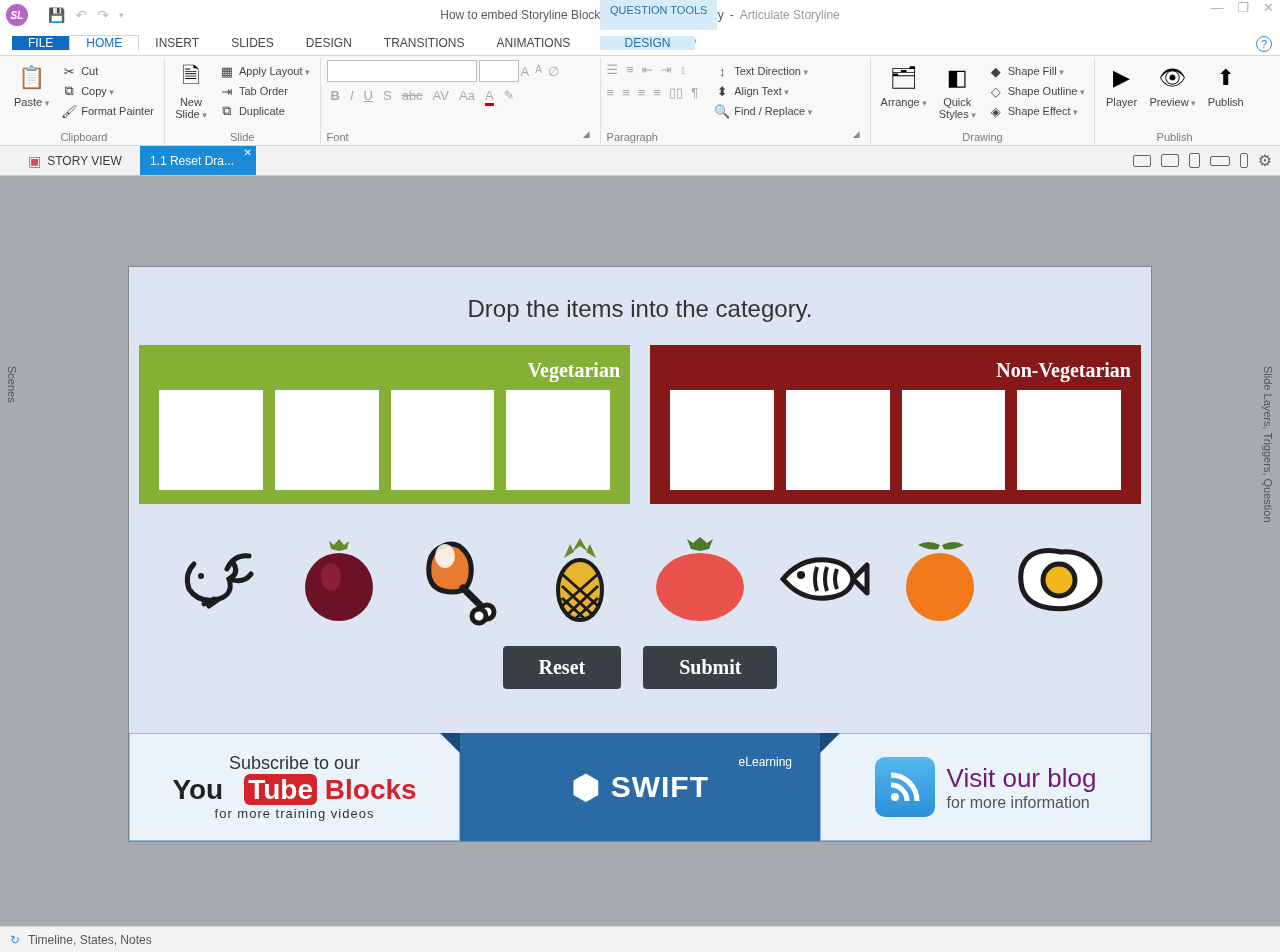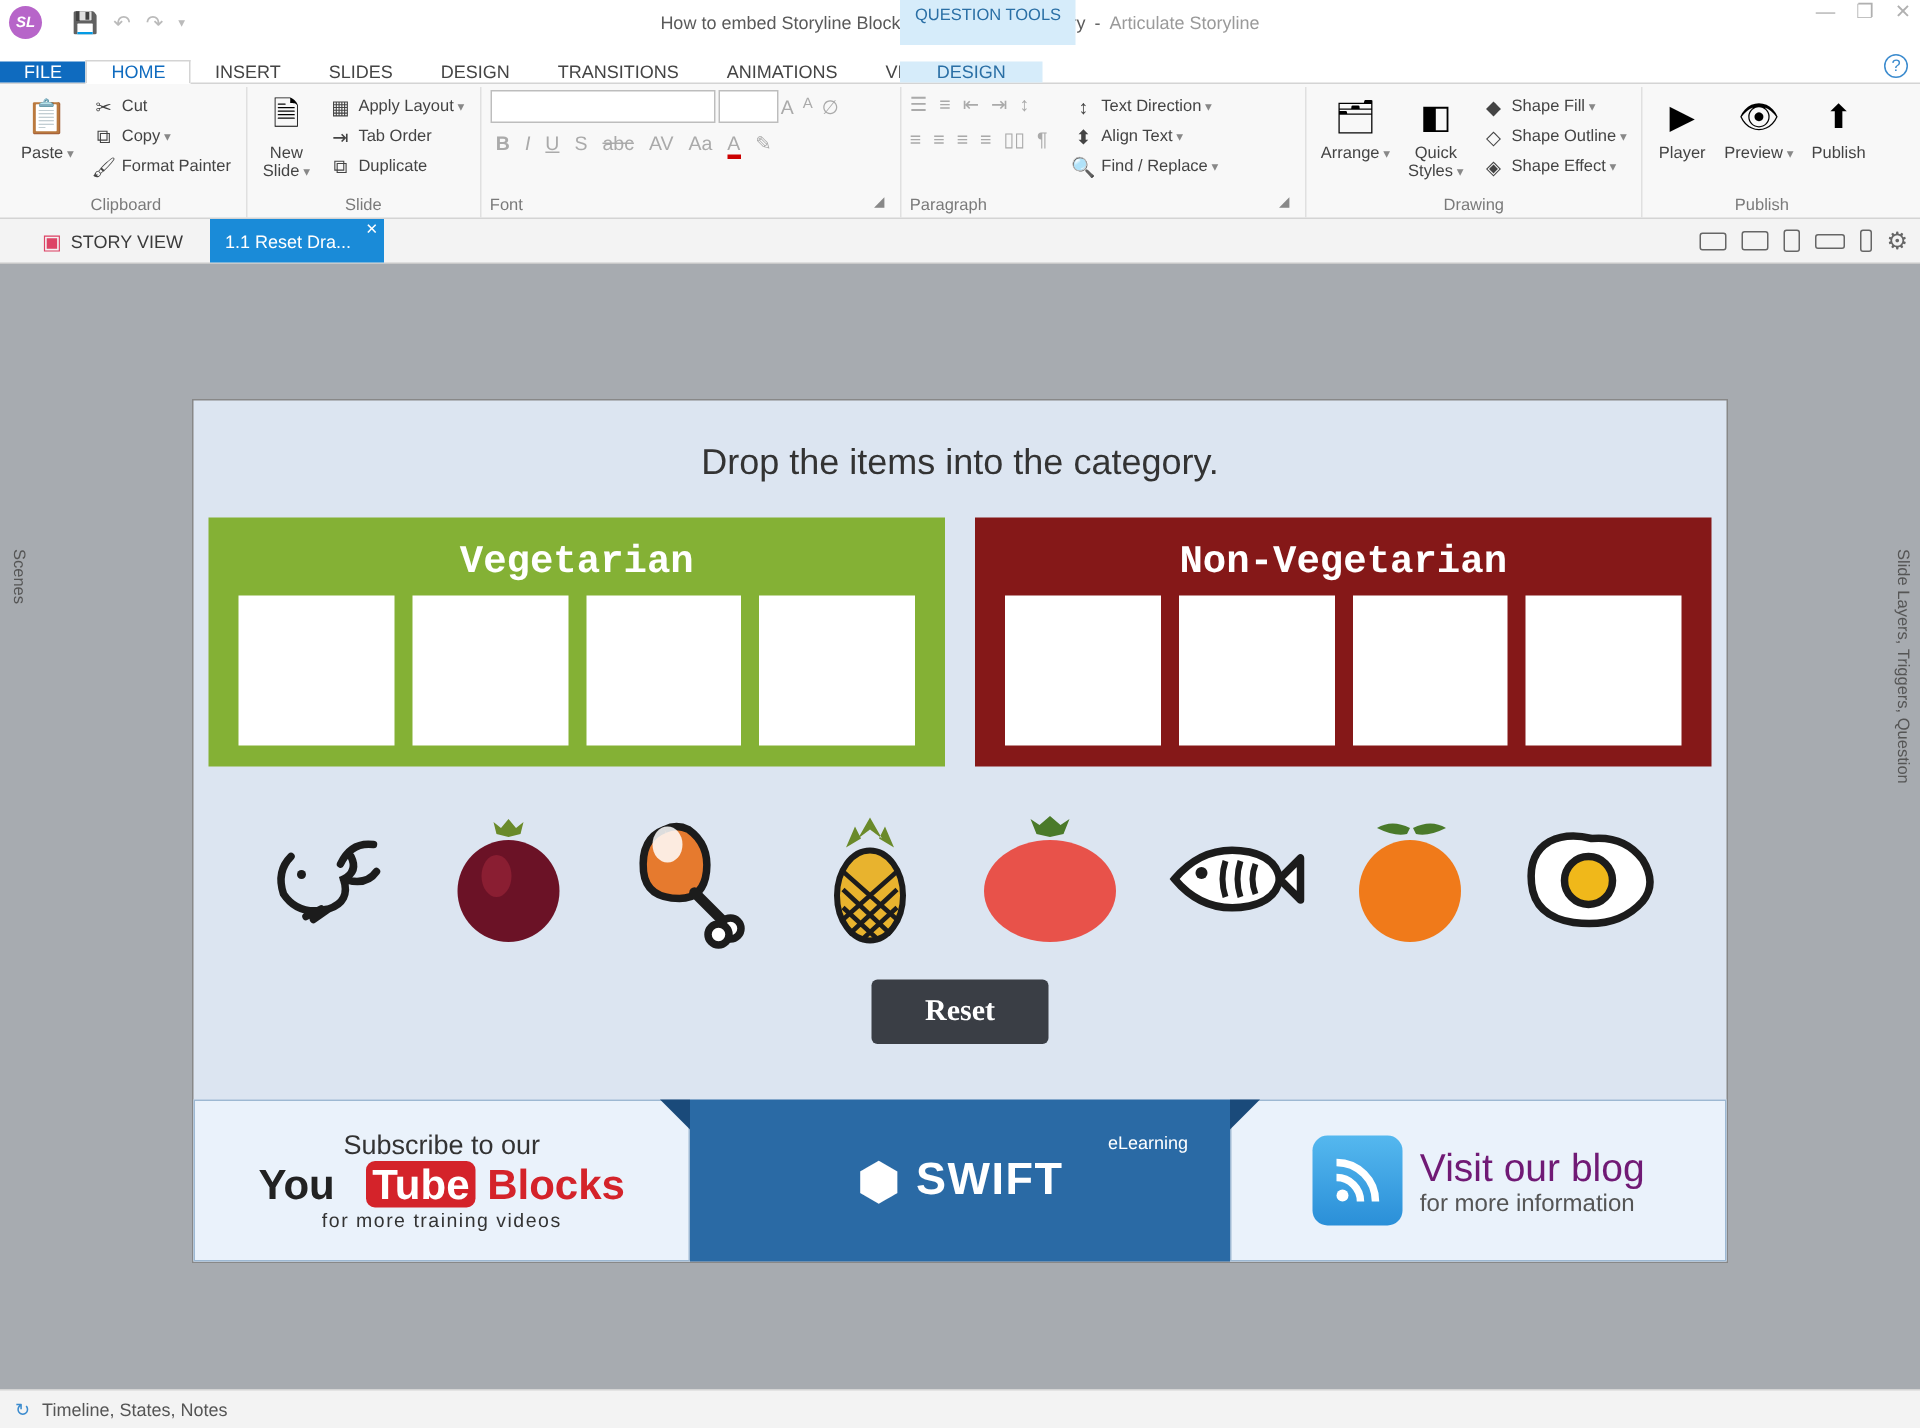--- a/index.html
+++ b/index.html
@@ -10,21 +10,21 @@
   .app-badge { width: 22px; height: 22px; border-radius: 50%; background: #b765c9; color:#fff; font-size:10px; display:flex; align-items:center; justify-content:center; margin-left:6px; font-weight:bold;font-style:italic;}
   .qat { display:flex; gap:10px; margin-left:20px; align-items:center;}
   .qat span { font-size:14px; color:#3b8bce; cursor:pointer;}
   .titlebar .title { position:absolute; left:50%; transform:translateX(-50%); display:flex; gap:6px; font-size:12px; color:#5a5a5a;}
   .titlebar .title .app { color:#9a9a9a;}
   .qtools { position:absolute; left:600px; top:0; padding:4px 10px 10px; background:#d6ecfa; color:#2a6fa5; font-size:11px; height:30px; display:flex; align-items:flex-start;}
   .wincontrols { position:absolute; right:6px; top:0; display:flex; gap:14px; color:#b0b0b0; font-size:13px;}
   .helpcircle { width:16px; height:16px; border-radius:50%; border:1px solid #3b8bce; color:#3b8bce; font-size:11px; display:flex; align-items:center; justify-content:center; position:absolute; right:8px; top:36px;}
 
   
-  .ribbon-tabs { height:26px; display:flex; align-items:flex-end; background:#fff; padding-left:0; border-bottom:1px solid #d4d4d4;}
+  .ribbon-tabs { height:26px; display:flex; align-items:center; background:#fff; padding-left:12px; border-bottom:1px solid #d4d4d4;}
   .ribbon-tabs .tab { padding:0 16px; font-size:12px; display:flex; align-items:center; color:#444; cursor:pointer;}
   .ribbon-tabs .tab.file { background:#0f6bbf; color:#fff;}
   .ribbon-tabs .tab.active { background:#fff; border:1px solid #d4d4d4; border-bottom:1px solid #fff; color:#0f6bbf; margin-bottom:-1px;}
   .ribbon-tabs .tab.context { background:#d6ecfa; margin-left:auto; position:absolute; left:600px; width:95px; justify-content:center; color:#2a6fa5;}
 
   
   .ribbon { height:90px; background:#f8f8f8; border-bottom:1px solid #d4d4d4; display:flex; align-items:stretch; padding:2px 4px 0;}
   .group { display:flex; flex-direction:column; padding:2px 6px 0; border-right:1px solid #e0e0e0;}
   .group .controls { flex:1; display:flex; gap:4px;}
   .group .label { text-align:center; font-size:11px; color:#7a7a7a; padding:2px 0;}
@@ -53,21 +53,21 @@
   .side-label { position:absolute; font-size:11px; color:#555; writing-mode:vertical-rl; }
   .side-label.left { left:6px; top:190px;}
   .side-label.right { right:6px; top:190px;}
 
   .slide { position:absolute; left:128px; top:90px; width:1024px; height:576px; background:#dce5f1; border:1px solid #888;}
   .slide .instruction { text-align:center; font-size:24px; color:#333; padding:28px 0 22px;}
   .cats { display:flex; gap:20px; padding:0 10px;}
   .cat { flex:1; color:#fff; padding:6px 10px 14px;}
   .cat.veg { background:#84b135;}
   .cat.non { background:#851818;}
-  .cat h3 { text-align:center; font-family:Liberation Mono, monospace; font-size:26px; font-weight:bold; padding:8px 0;}
+  .cat h3 { text-align:right; font-family:Liberation Serif, serif; font-size:20px; font-weight:bold; padding:8px 0;}
   .slots { display:flex; justify-content:space-around; gap:12px; padding:0 10px;}
   .slot { background:#fff; height:100px; flex:1;}
   .items { display:flex; justify-content:space-around; padding:30px 30px 10px;}
   .item { width:90px; height:90px; display:flex; align-items:center; justify-content:center;}
   .btns { display:flex; gap:22px; justify-content:center; margin-top:12px;}
   .btns button { background:#3a3e45; color:#fff; border:none; border-radius:4px; padding:10px 36px; font-size:20px; font-family:Georgia,serif; font-weight:bold; cursor:pointer;}
 
   .footer { position:absolute; bottom:0; left:0; right:0; height:108px; display:flex;justify-content:space-between;}
   .footer .lbox, .footer .rbox { flex:1; background:#eaf2fb; border:1px solid #9db8d2; display:flex; align-items:center; justify-content:center; flex-direction:column; padding:4px;}
   .footer .mid { width:360px; background:#2a6aa5; position:relative; display:flex; align-items:center; justify-content:center; color:#fff;}
@@ -398,20 +398,21 @@
       <div class="item">
         <svg width="95" height="75" viewBox="0 0 95 75">
             <path d="M20 12 Q6 20 8 40 Q10 62 36 66 Q66 70 82 52 Q92 40 82 24 Q70 8 48 10 Q32 6 20 12 Z" fill="#fff" stroke="#1c1c1c" stroke-width="5"></path>
             <circle cx="46" cy="38" r="16" fill="#f0b81a" stroke="#1c1c1c" stroke-width="5"></circle>
           </svg>
       </div>
     </div>
 
     <div class="btns">
       <button>Reset</button>
+      <button>Submit</button>
     </div>
 
     <div class="footer">
       <div class="lbox">
         <div class="sub-top">Subscribe to our</div>
         <div class="yt">
           <span>You</span><span class="tube">Tube</span> <span class="ch">Blocks</span>
         </div>
         <div class="sub-small">for more training videos</div>
       </div>

